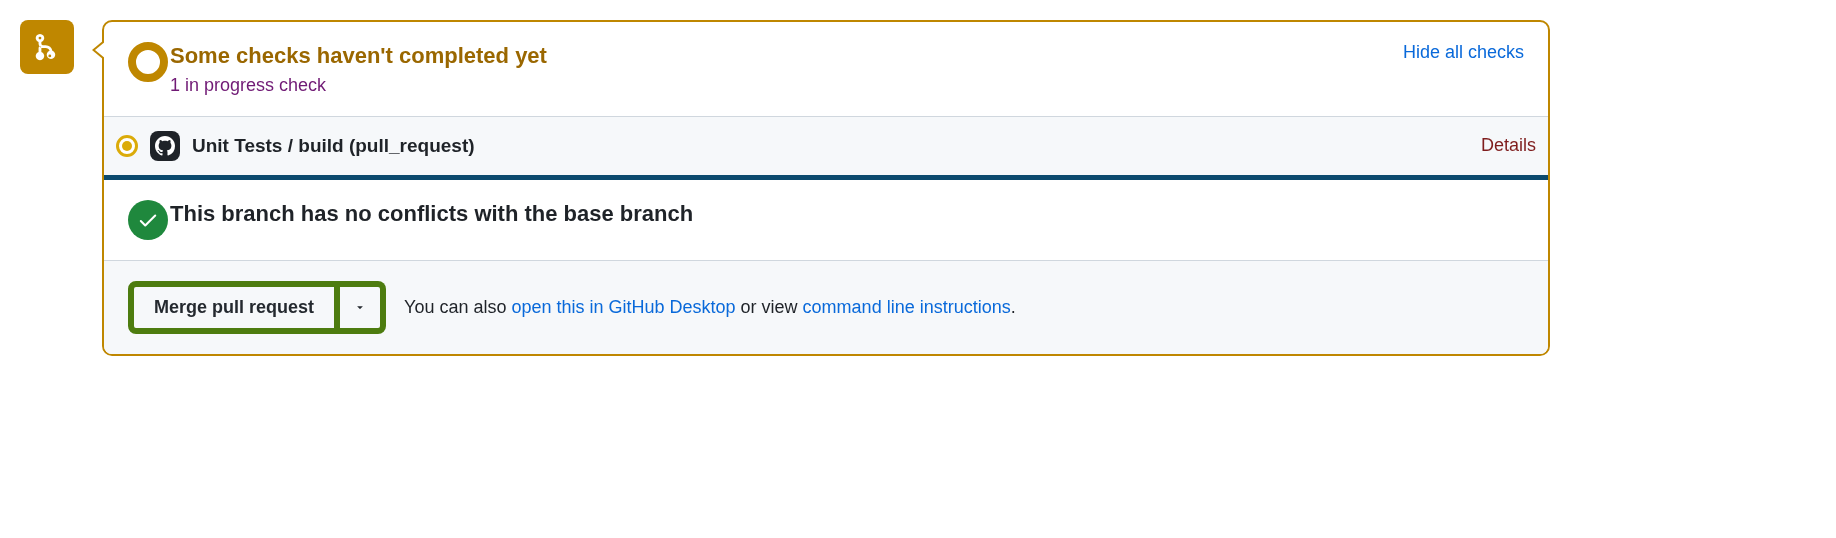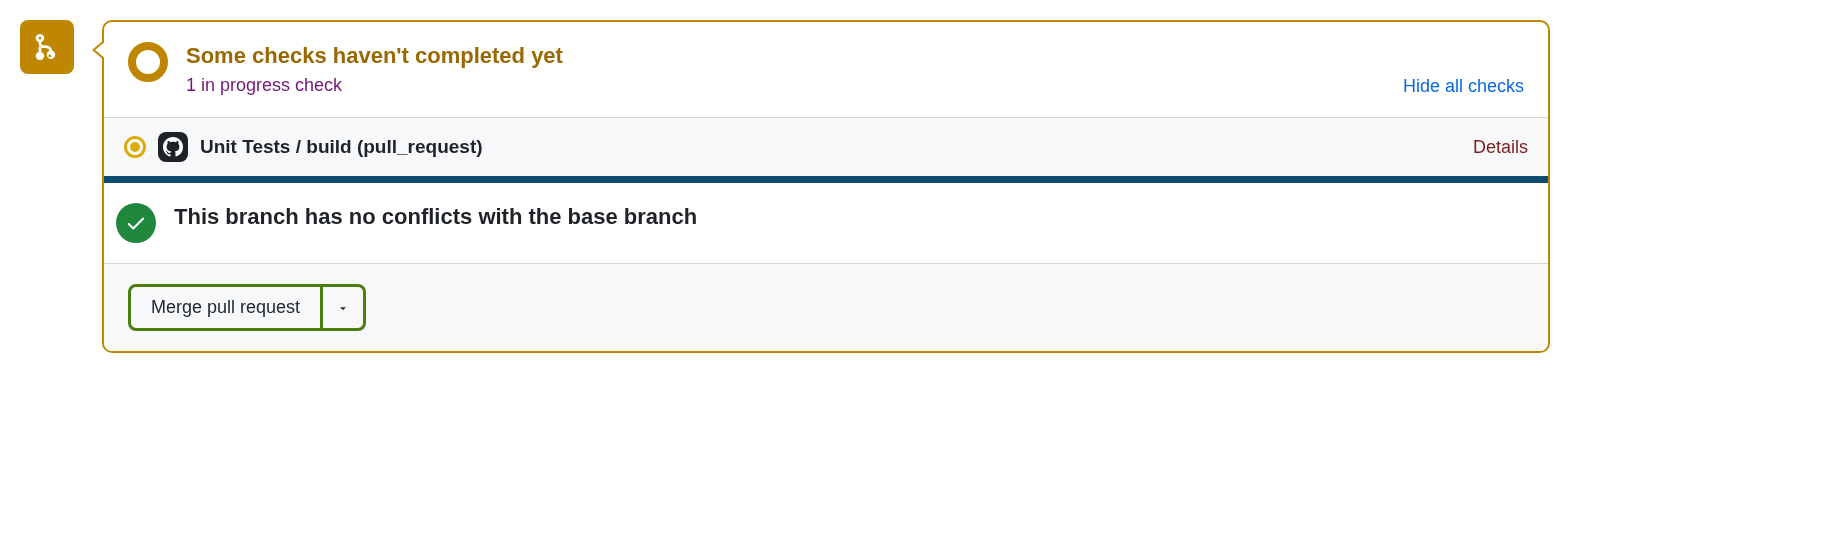--- a/index.html
+++ b/index.html
@@ -57,25 +57,24 @@
       width: 0;
       height: 0;
       border-top: 9px solid transparent;
       border-bottom: 9px solid transparent;
       border-right: 11px solid #ffffff;
     }
     .panel-section {
       padding: 20px 24px;
       display: flex;
       align-items: flex-start;
-      gap: 18px;
+      gap: 2px;
     }
     .panel-section.bordered {
-      border-top: 7px solid #0c4a6e;
-      padding-left: 12px;
+      border-top: 5px solid #0c4a6e;
     }
     .status-ring {
       width: 40px;
       height: 40px;
       border: 8px solid #bf8700;
       border-radius: 50%;
       flex-shrink: 0;
     }
     .status-check {
       width: 40px;
@@ -104,26 +103,25 @@
     .section-subtitle {
       font-size: 18px;
       color: #701a75;
       margin-top: 4px;
     }
     .toggle-link {
       color: #0969da;
       font-size: 18px;
       cursor: pointer;
       white-space: nowrap;
-      margin-top: 34px;
     }
     .checks-list {
       background: #f6f8fa;
       border-top: 1px solid #d0d7de;
-      padding: 14px 20px;
+      padding: 14px 12px;
     }
     .check-item {
       display: flex;
       align-items: center;
       gap: 12px;
     }
     .check-status-dot {
       width: 22px;
       height: 22px;
       border-radius: 50%;
@@ -176,24 +174,24 @@
       padding: 20px 24px;
       display: flex;
       align-items: center;
       gap: 18px;
     }
     .btn-group {
       display: flex;
     }
     .btn {
       background: #f6f8fa;
-      border: 3px solid #4d7c0f;
+      border: 6px solid #4d7c0f;
       padding: 10px 20px;
       font-size: 18px;
-      font-weight: 400;
+      font-weight: 700;
       color: #24292f;
       cursor: pointer;
       font-family: inherit;
     }
     .btn-main {
       border-top-left-radius: 8px;
       border-bottom-left-radius: 8px;
     }
     .btn-caret {
       border-top-right-radius: 8px;
@@ -259,16 +257,19 @@
 
     <div class="merge-footer">
       <div class="btn-group">
         <button class="btn btn-main">Merge pull request</button>
         <button class="btn btn-caret">
           <svg width="12" height="12" viewBox="0 0 16 16" fill="#24292f">
             <path d="m4.427 7.427 3.396 3.396a.25.25 0 0 0 .354 0l3.396-3.396A.25.25 0 0 0 11.396 7H4.604a.25.25 0 0 0-.177.427Z"></path>
           </svg>
         </button>
       </div>
+      <div class="footer-text">
+        <span>You can also </span><span class="link">open this in GitHub Desktop</span><span> or view </span><span class="link">command line instructions</span><span>.</span>
+      </div>
     </div>
 
   </div>
 </div>
 
 </body></html>

